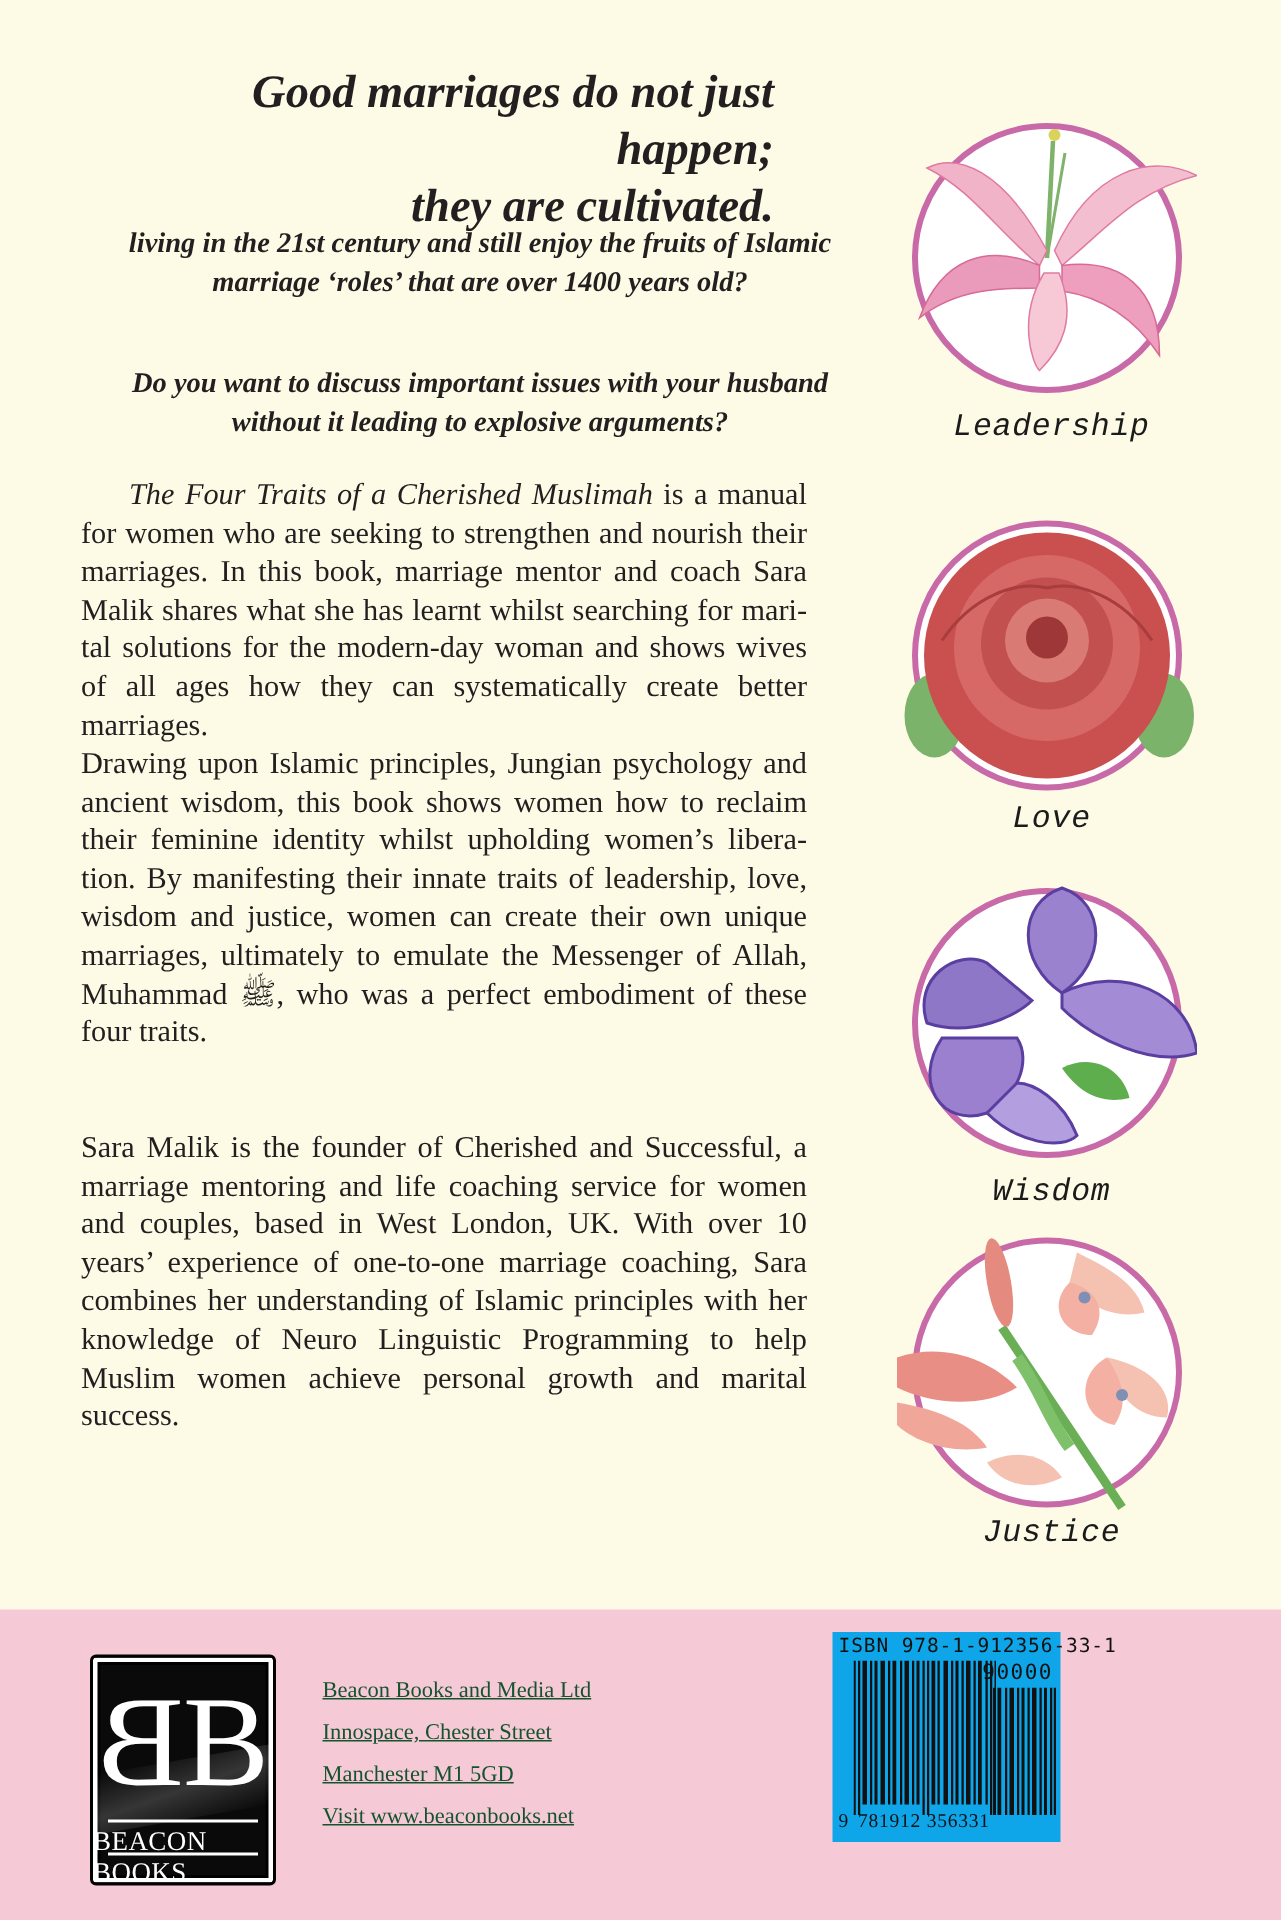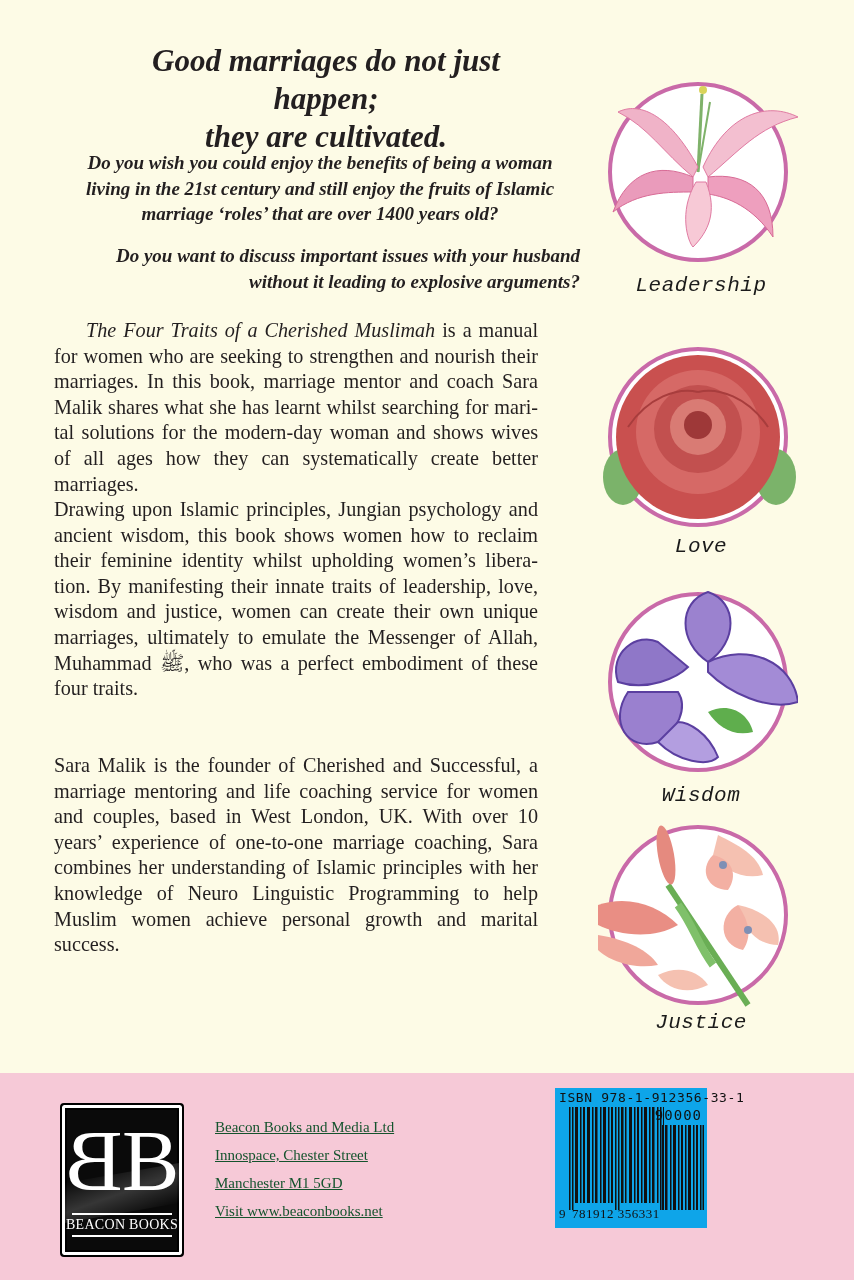--- a/index.html
+++ b/index.html
@@ -1,62 +1,61 @@
 <!DOCTYPE html>
 <html><head>
 <meta charset="utf-8">
 <style>
   html, body { margin: 0; padding: 0; }
   body { width: 854px; height: 1280px; position: relative; overflow: hidden; background: #fdfbe6; font-family: "Liberation Serif", "DejaVu Serif", serif; color: #231f20; }
   .cover { position: absolute; left: 0; top: 0; width: 854px; height: 1073px; background: #fdfbe6; }
-  .headline { position: absolute; left: 116px; top: 42px; width: 420px; text-align: center; font-style: italic; font-weight: bold; font-size: 31px; line-height: 38px; }
+  .headline { position: absolute; left: 96px; top: 42px; width: 420px; text-align: right; font-style: italic; font-weight: bold; font-size: 31px; line-height: 38px; }
   .question { position: absolute; left: 60px; width: 520px; text-align: center; font-style: italic; font-weight: bold; font-size: 19px; line-height: 25.5px; }
   .q1 { top: 150px; }
-  .q2 { top: 243px; text-align: right; }
+  .q2 { top: 243px; }
   .body-para { position: absolute; left: 54px; width: 484px; text-align: justify; font-size: 20.2px; line-height: 25.6px; hyphens: manual; }
   .p1 { top: 318px; }
   .p2 { top: 497px; }
   .p3 { top: 753px; }
   .p1 .title-italic { font-style: italic; margin-left: 32px; }
   .sidebar { position: absolute; left: 596px; top: 70px; width: 210px; }
   .trait { position: absolute; left: 0; width: 210px; height: 240px; }
   .trait-circle { position: absolute; left: 12px; top: 12px; width: 172px; height: 172px; border-radius: 50%; border: 4px solid #c96aa8; background: #fff; overflow: visible; }
   .trait-circle svg { position: absolute; left: -14px; top: -14px; width: 200px; height: 200px; }
   .trait-label { position: absolute; left: 0; width: 210px; text-align: center; font-family: Liberation Mono, monospace; font-style: italic; font-size: 21px; color: #1b1b1b; letter-spacing: 0.5px; }
   .footer { position: absolute; left: 0; top: 1073px; width: 854px; height: 207px; background: #f6c9d7; }
   .logo { position: absolute; left: 64px; top: 30px; width: 77px; height: 121px; }
   .logo-box { position: absolute; left: -4px; top: 0; width: 120px; height: 150px; background: #0a0a0a; border: 2px solid #000; border-radius: 4px; box-shadow: inset 0 0 0 3px #fff, inset 0 0 0 5px #000; overflow: hidden; }
   .logo-shine { position: absolute; left: 0; top: 68px; width: 120px; height: 40px; background: linear-gradient(170deg, rgba(255,255,255,0.0) 0%, rgba(255,255,255,0.18) 50%, rgba(255,255,255,0) 100%); transform: skewY(-10deg); }
   .logo-bb { position: absolute; left: 0; top: 6px; width: 120px; text-align: center; font-family: "Liberation Serif", serif; font-size: 86px; line-height: 100px; color: #fff; letter-spacing: -8px; }
   .logo-bb .mirror { display: inline-block; transform: scaleX(-1); }
   .logo-rule { position: absolute; left: 10px; width: 100px; height: 2px; background: #fff; }
   .logo-rule.r1 { top: 108px; }
   .logo-rule.r2 { top: 130px; }
-  .logo-text { position: absolute; left: 0; top: 112px; width: 120px; text-align: center; font-size: 14px; color: #fff; letter-spacing: 0.3px; }
+  .logo-text { position: absolute; left: 0; top: 112px; width: 120px; text-align: left; font-size: 18px; color: #fff; letter-spacing: 0.3px; }
   .address { position: absolute; left: 215px; top: 40px; font-size: 15px; line-height: 28px; color: #14532d; text-decoration: underline; }
   .isbn-box { position: absolute; left: 555px; top: 15px; width: 152px; height: 140px; background: #0ea5e9; }
   .isbn-top { position: absolute; left: 4px; top: 2px; font-family: "DejaVu Sans Mono", monospace; font-size: 13px; letter-spacing: 0.6px; color: #111; white-space: nowrap; }
   .isbn-addon { position: absolute; right: 5px; top: 19px; font-family: "DejaVu Sans Mono", monospace; font-size: 14px; letter-spacing: 1px; color: #111; }
   .bars-main { position: absolute; left: 14px; top: 19px; width: 95px; height: 103px; }
   .bars-addon { position: absolute; left: 107px; top: 37px; width: 42px; height: 85px; }
   .isbn-digits { position: absolute; left: 4px; top: 118px; font-family: Liberation Serif, serif; font-size: 13px; letter-spacing: 0.5px; color: #111; white-space: nowrap; }
   .isbn-digits .lead { margin-right: 6px; }
 </style>
 </head>
 <body>
 
 <div class="cover">
 
   <div class="headline">
     <div>Good marriages do not just happen;</div>
     <div>they are cultivated.</div>
   </div>
 
   <div class="question q1">
-    <div>Do you wish you could enjoy the benefits of being a woman</div>
     <div>living in the 21st century and still enjoy the fruits of Islamic</div>
     <div>marriage ‘roles’ that are over 1400 years old?</div>
   </div>
 
   <div class="question q2">
     <div>Do you want to discuss important issues with your husband</div>
     <div>without it leading to explosive arguments?</div>
   </div>
 
   <p class="body-para p1" style="margin:0"><span class="title-italic">The Four Traits of a Cherished Muslimah</span><span> is a manual for women who are seeking to strengthen and nourish their marriages. In this book, marriage mentor and coach Sara Malik shares what she has learnt whilst searching for mari­tal solutions for the modern-day woman and shows wives of all ages how they can systematically create better marriages.</span></p>

